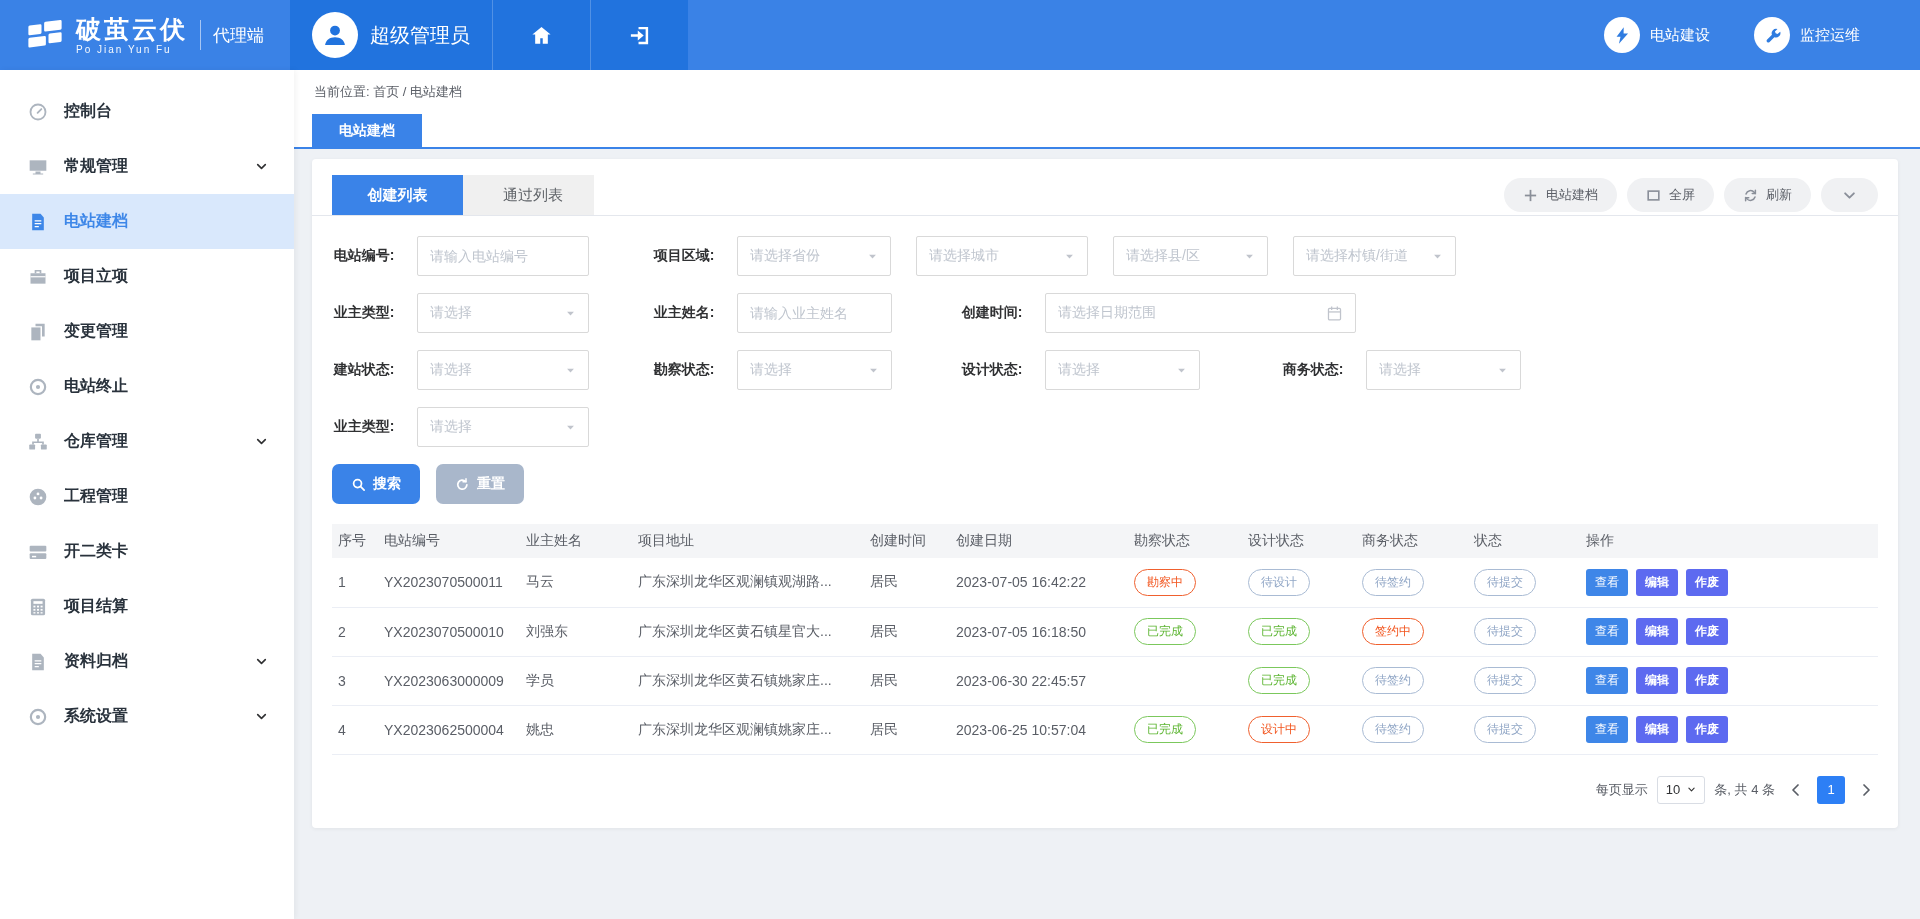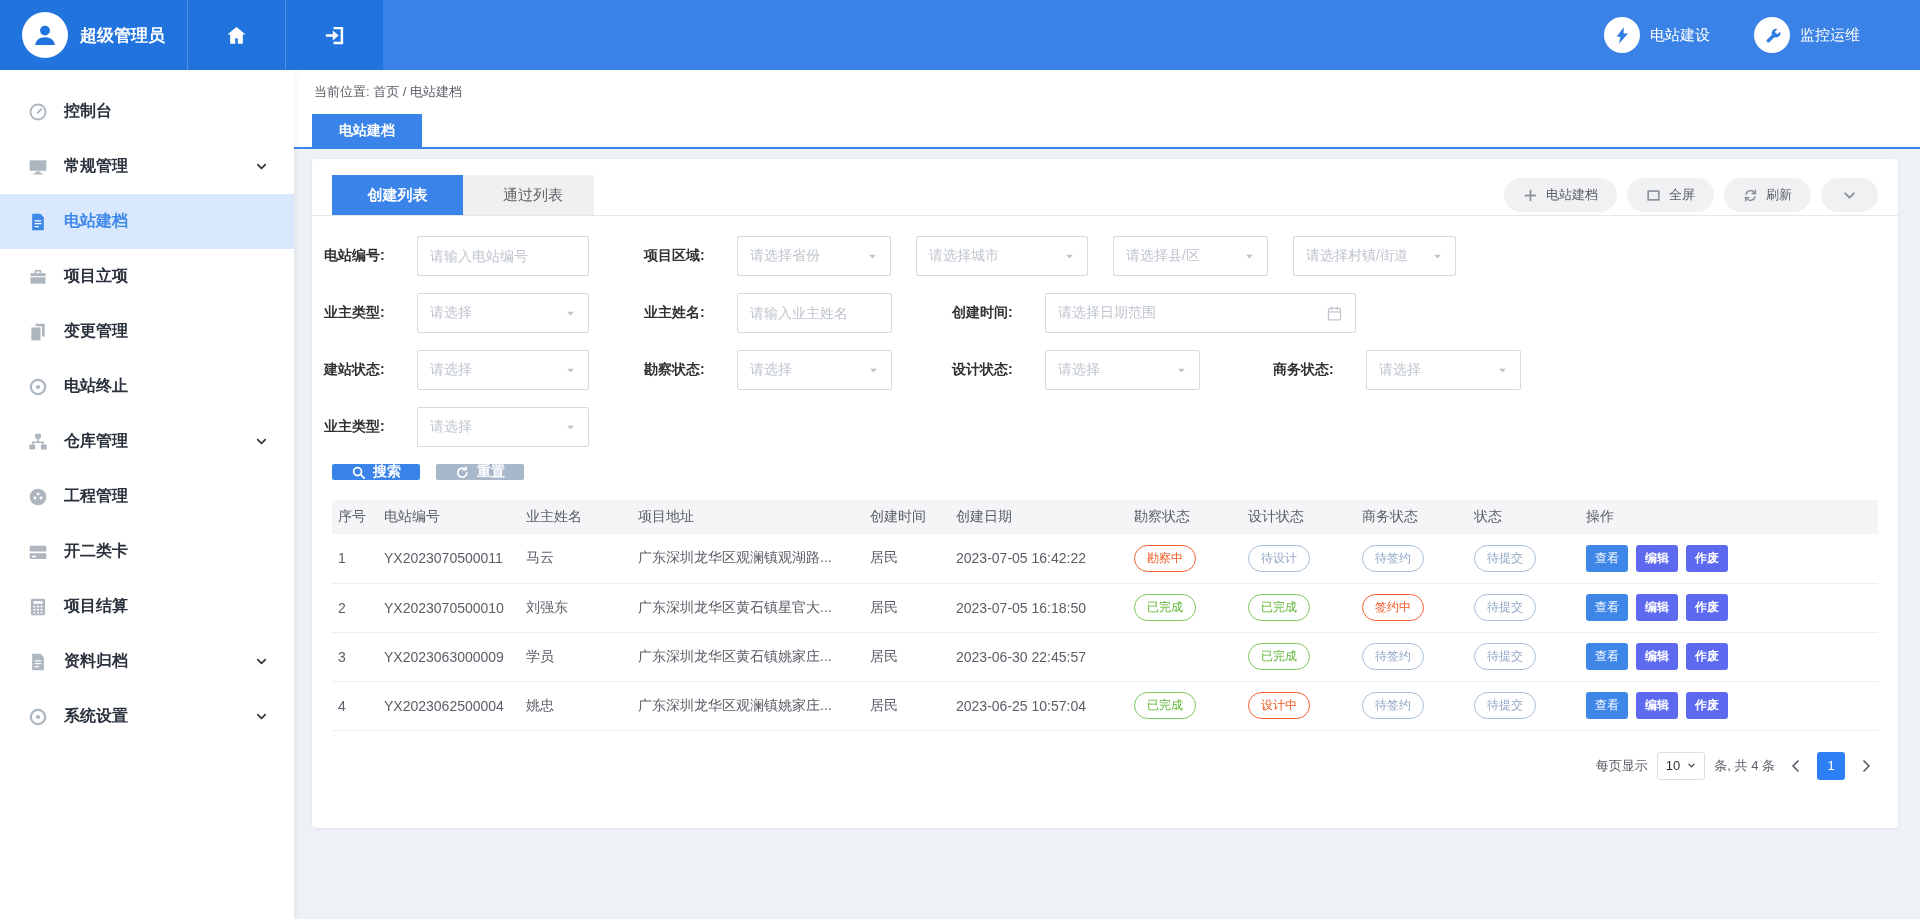--- a/index.html
+++ b/index.html
@@ -14,21 +14,21 @@
   .brand-text { margin-left:10px; }
   .brand-title { font-size:25px; font-weight:bold; letter-spacing:3px; line-height:26px; white-space:nowrap; }
   .brand-sub { font-size:10px; letter-spacing:2px; margin-top:2px; opacity:.95; white-space:nowrap; }
   .portal { margin-left:12px; padding-left:12px; border-left:1px solid rgba(255,255,255,.55);
     font-size:17px; height:30px; display:flex; align-items:center; white-space:nowrap; }
   .hdr-dark { display:flex; background:#2173de; }
   .user-block { display:flex; align-items:center; padding:0 22px; gap:12px; cursor:pointer; }
   .avatar { width:46px; height:46px; border-radius:50%; background:#fff; color:#2173de;
     display:flex; align-items:center; justify-content:center; }
   .avatar .icn { width:28px; height:28px; }
-  .user-name { font-size:17px; white-space:nowrap;font-weight:bold; }
+  .user-name { font-size:20px; white-space:nowrap; }
   .icon-block { width:98px; display:flex; align-items:center; justify-content:center;
     border-left:1px solid rgba(255,255,255,.22); cursor:pointer; }
   .icon-block .icn { width:23px; height:23px; }
   .spacer { flex:1; }
   .shortcuts { display:flex; align-items:center; gap:44px; padding-right:60px; }
   .shortcut { display:flex; align-items:center; gap:10px; font-size:15px; cursor:pointer; white-space:nowrap; }
   .shortcut-circle { width:36px; height:36px; border-radius:50%; background:#fff; color:#2f7ce0;
     display:flex; align-items:center; justify-content:center; }
   .shortcut-circle .icn { width:19px; height:19px; }
 
@@ -62,34 +62,34 @@
 
   .toolbar { position:absolute; top:19px; right:20px; display:flex; gap:10px; }
   .tool-btn { height:34px; border:none; border-radius:17px; background:#f0f1f3; color:#5a5e66;
     font-size:13px; display:flex; align-items:center; gap:8px; padding:0 19px; cursor:pointer;
     font-family:inherit; }
   .tool-btn .icn { width:15px; height:15px; color:#8a8f99; }
   .tool-btn.icon-only { padding:0 21px; }
 
   .filters { padding:20px 0 0 12px; }
   .f-row { display:flex; align-items:center; margin-bottom:17px; }
-  .f-label { width:80px; text-align:left; font-size:14px; font-weight:bold; color:#303133;
+  .f-label { width:80px; text-align:center; font-size:14px; font-weight:bold; color:#303133;
     margin-right:13px; flex-shrink:0; white-space:nowrap; }
   .f-control { height:40px; border:1px solid #d9d9d9; border-radius:2px; background:#fff;
     display:flex; align-items:center; padding:0 12px; cursor:pointer; }
   .f-control input { border:none; outline:none; width:100%; font-size:14px; color:#333; font-family:inherit; background:transparent; }
   .f-control input::placeholder { color:#bfc5ce; }
   .f-ph { color:#bfc5ce; font-size:14px; flex:1; white-space:nowrap; overflow:hidden; }
   .f-suffix { margin-left:auto; color:#c0c4cc; display:inline-flex; flex-shrink:0; }
   .f-suffix.caret { width:11px; height:11px; }
   .f-suffix.cal { width:17px; height:17px; }
   .f-suffix svg { width:100%; height:100%; }
 
   .action-row { margin:4px 0 0 20px; display:flex; gap:16px; }
-  .btn { height:16px; border:none; border-radius:2px; color:#fff; font-size:14px; font-weight:bold;
+  .btn { height:40px; border:none; border-radius:7px; color:#fff; font-size:14px; font-weight:bold;
     display:flex; align-items:center; gap:7px; padding:0 19px; cursor:pointer; font-family:inherit; }
   .btn .icn { width:15px; height:15px; }
   .btn.search { background:#3a83e8; }
   .btn.reset { background:#a9b7cb; }
 
   .tbl-wrap { margin:20px 20px 0; }
   table.tbl { width:100%; border-collapse:collapse; table-layout:fixed; font-size:14px; color:#5a5e66; }
   .tbl th { background:#f4f5f7; height:34px; font-weight:normal; color:#5a5e66; text-align:left;
     padding:0 6px; white-space:nowrap; overflow:hidden; }
   .tbl td { height:49px; border-bottom:1px solid #ebeef5; padding:0 6px; white-space:nowrap;
@@ -113,20 +113,37 @@
   .pg-chev svg { width:100%; height:100%; }
   .pg-num { width:28px; height:28px; background:#2d7ff5; color:#fff; border-radius:3px;
     display:flex; align-items:center; justify-content:center; font-size:13px; cursor:pointer; }
   .icn { display:inline-flex; }
   .icn svg { width:100%; height:100%; }
 </style>
 </head>
 <body>
 
 <div class="header">
+  <div class="brand">
+    <span class="logo">
+        <svg viewBox="0 0 48 48">
+          <g fill="#fff" transform="skewY(-7)">
+            <rect x="5" y="14" width="15" height="11" rx="1.5"></rect>
+            <rect x="23" y="12" width="20" height="11" rx="1.5"></rect>
+            <rect x="5" y="28" width="20" height="11" rx="1.5"></rect>
+            <rect x="28" y="26" width="15" height="11" rx="1.5"></rect>
+          </g>
+        </svg>
+      </span>
+    <div class="brand-text">
+      <div class="brand-title">破茧云伏</div>
+      <div class="brand-sub">Po Jian Yun Fu</div>
+    </div>
+    <div class="portal">代理端</div>
+  </div>
   <div class="hdr-dark">
     <div class="user-block">
       <span class="avatar">
           <span class="icn">
             <svg viewBox="0 0 24 24" fill="currentColor">
               <circle cx="12" cy="8.2" r="4.2"></circle>
               <path d="M3.5 20.5c.6-4.3 4.1-6.6 8.5-6.6s7.9 2.3 8.5 6.6z"></path>
             </svg>
           </span>
         </span>

